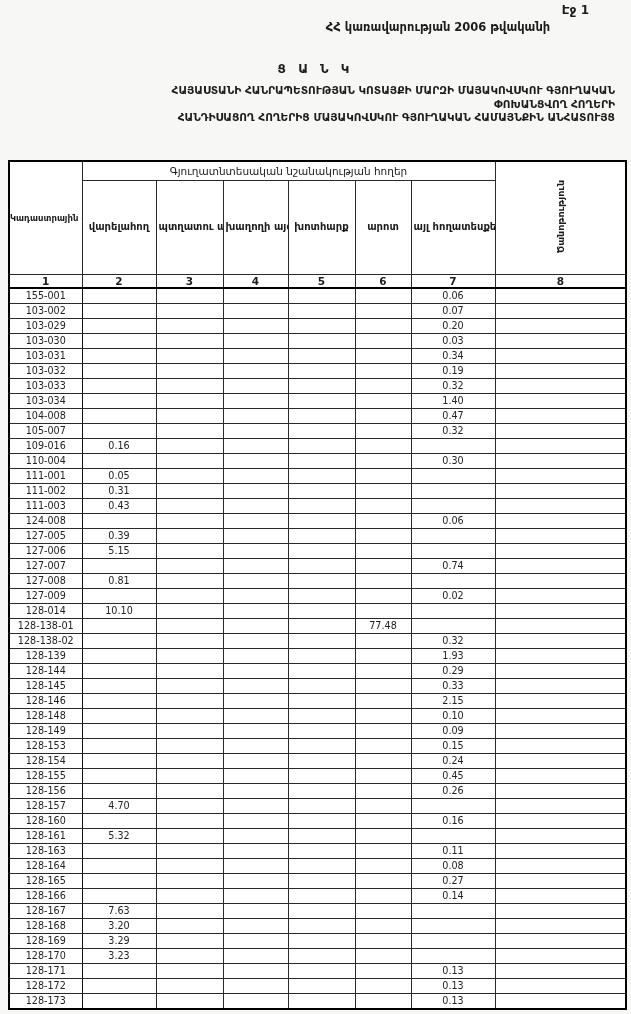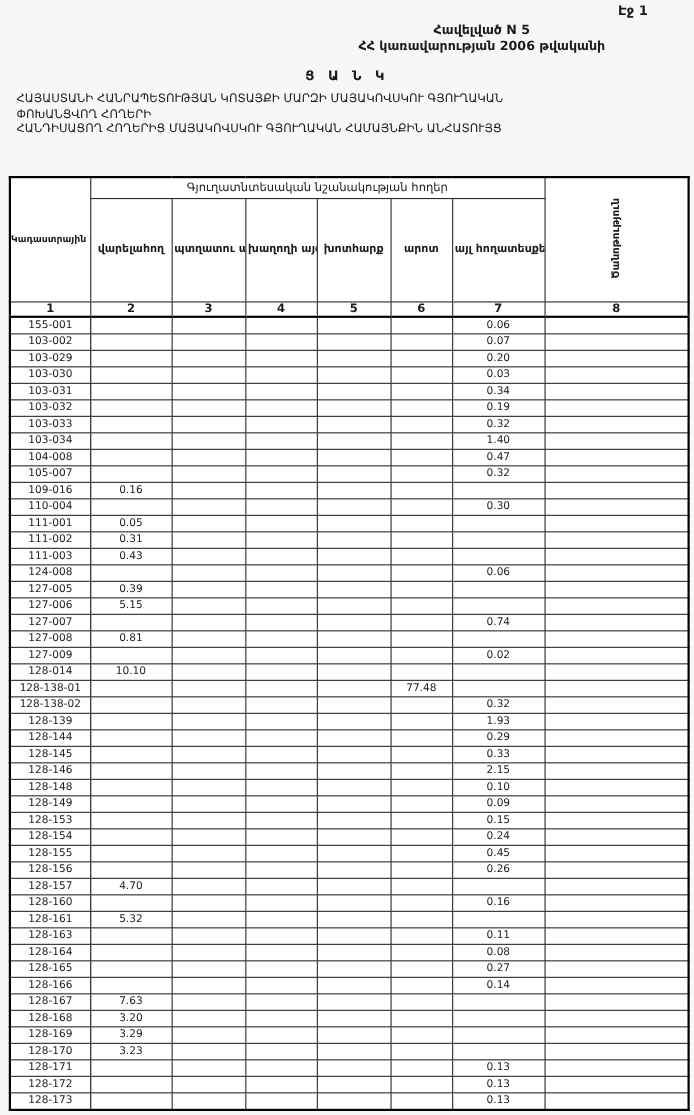--- a/index.html
+++ b/index.html
@@ -17,21 +17,21 @@
   .decree-block {
     position:absolute; top:20px; right:28px; width:330px;
     text-align:center; font-weight:bold; font-size:11.5px; line-height:14px;
   }
   .list-word {
     position:absolute; top:62px; left:0; width:100%;
     text-align:center; font-weight:bold; font-size:12px; letter-spacing:4px;
   }
   .doc-title {
     position:absolute; top:84px; left:15px; width:600px;
-    text-align:left; font-weight:normal; font-size:10.6px; line-height:13.5px;
+    text-align:right; font-weight:bold; font-size:10.6px; line-height:13.5px;
   }
   table.land-table {
     position:absolute; top:160px; left:8px;
     width:617px;
     border-collapse:collapse;
     table-layout:fixed;
     background:#fff;
   }
   table.land-table th, table.land-table td {
     border:1px solid #2a2a2a;
@@ -71,21 +71,20 @@
   tbody.data td:first-child { border-right:1.5px solid #111; }
   col.c1{width:73px;} col.c2{width:74px;} col.c3{width:67px;} col.c4{width:65px;}
   col.c5{width:67px;} col.c6{width:56px;} col.c7{width:84px;} col.c8{width:131px;}
 </style>
 </head>
 <body>
 
 <div class="page-no">Էջ 1</div>
 
 <div class="decree-block">
-  <div>Հավելված N 5</div>
   <div>ՀՀ կառավարության 2006 թվականի</div>
 </div>
 
 <div class="list-word">Ց Ա Ն Կ</div>
 
 <div class="doc-title">
   <div>ՀԱՅԱՍՏԱՆԻ ՀԱՆՐԱՊԵՏՈՒԹՅԱՆ ԿՈՏԱՅՔԻ ՄԱՐԶԻ ՄԱՅԱԿՈՎՍԿՈՒ ԳՅՈՒՂԱԿԱՆ</div>
   <div>ՓՈԽԱՆՑՎՈՂ ՀՈՂԵՐԻ</div>
   <div>ՀԱՆԴԻՍԱՑՈՂ ՀՈՂԵՐԻՑ ՄԱՅԱԿՈՎՍԿՈՒ ԳՅՈՒՂԱԿԱՆ ՀԱՄԱՅՆՔԻՆ ԱՆՀԱՏՈՒՅՑ</div>
 </div>

